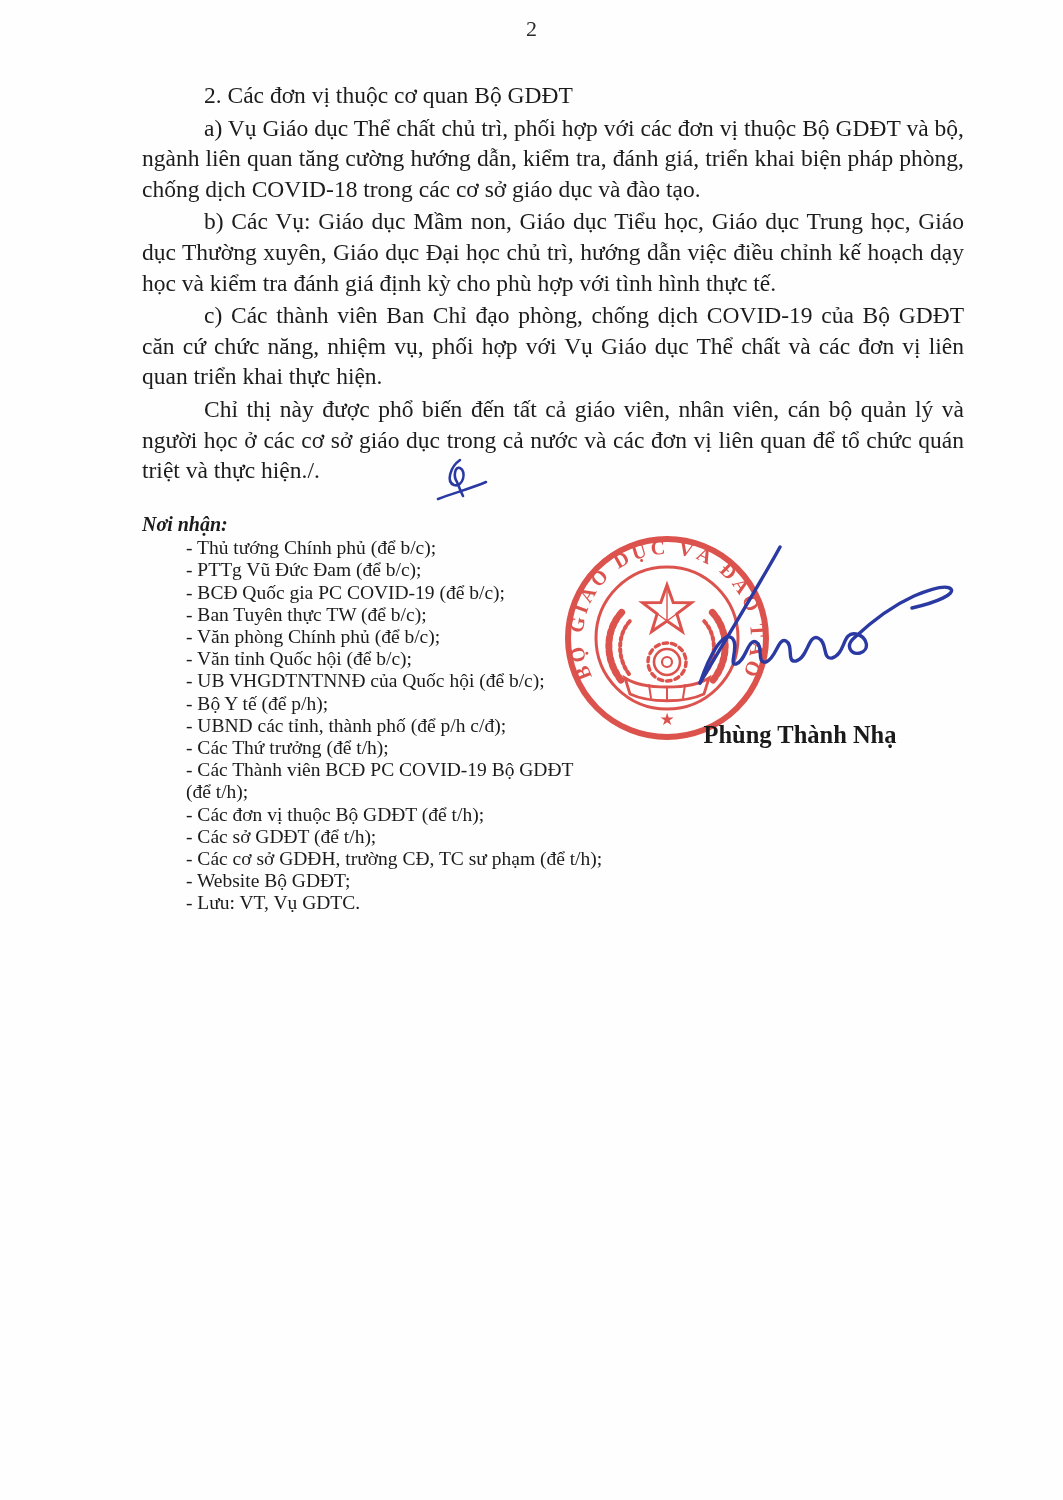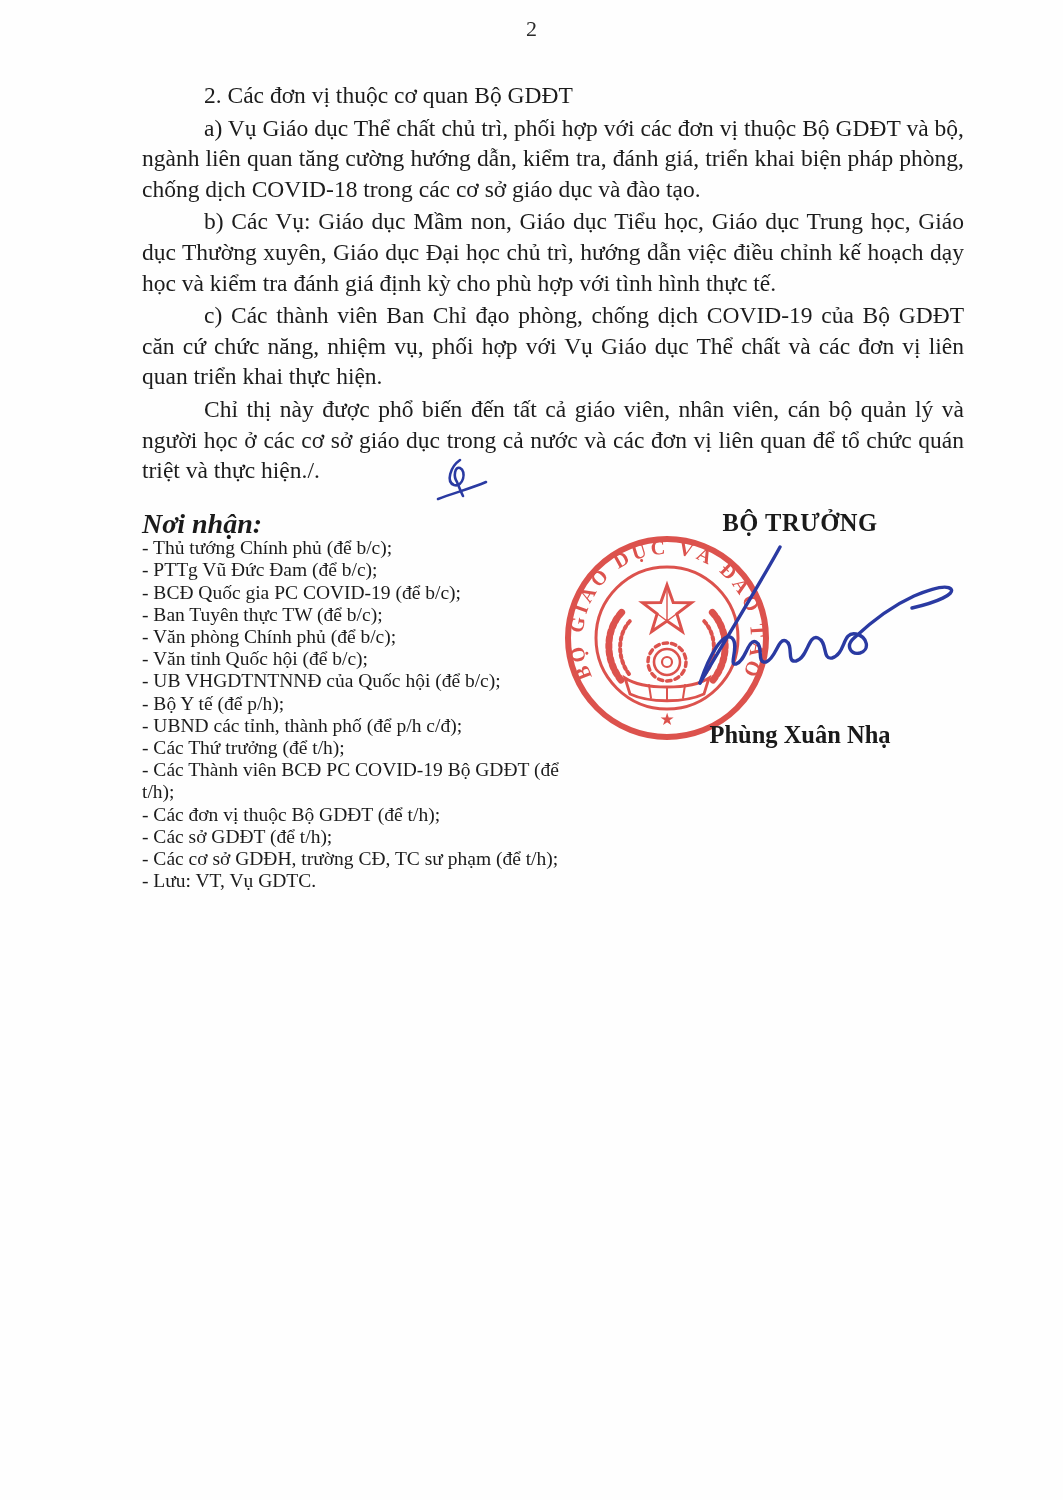--- a/index.html
+++ b/index.html
@@ -20,24 +20,24 @@
     font-size:23.5px;line-height:30.6px;
     text-align:justify;
   }
   .content p{margin:0 0 2px 0;text-indent:62px;}
   .content p.heading{text-align:left;}
   .recipients{
     position:absolute;left:142px;top:513px;width:452px;
     font-size:19.5px;line-height:22.2px;color:#1b1b1b;
   }
   .recipients-heading{
-    font-weight:bold;font-style:italic;font-size:28px;
+    font-weight:bold;font-style:italic;font-size:20px;
     margin-bottom:2px;
   }
-  .recipients .item{white-space:nowrap;}
+  .recipients .item{white-space:nowrap;margin-left:44px;}
   .recipients .item.wrap{white-space:normal;max-width:432px;}
   .minister-title{
     position:absolute;left:650px;top:509px;width:300px;
     text-align:center;font-size:24.5px;font-weight:bold;color:#1a1a1a;
     letter-spacing:0.5px;
   }
   .minister-name{
     position:absolute;left:650px;top:721px;width:300px;
     text-align:center;font-size:24.5px;font-weight:bold;color:#1a1a1a;
   }
@@ -69,24 +69,24 @@
     <div class="item">- Văn phòng Chính phủ (để b/c);</div>
     <div class="item">- Văn tỉnh Quốc hội (để b/c);</div>
     <div class="item">- UB VHGDTNTNNĐ của Quốc hội (để b/c);</div>
     <div class="item">- Bộ Y tế (để p/h);</div>
     <div class="item">- UBND các tỉnh, thành phố (để p/h c/đ);</div>
     <div class="item">- Các Thứ trưởng (để t/h);</div>
     <div class="item wrap">- Các Thành viên BCĐ PC COVID-19 Bộ GDĐT (để t/h);</div>
     <div class="item">- Các đơn vị thuộc Bộ GDĐT (để t/h);</div>
     <div class="item">- Các sở GDĐT (để t/h);</div>
     <div class="item">- Các cơ sở GDĐH, trường CĐ, TC sư phạm (để t/h);</div>
+    <div class="item">- Website Bộ GDĐT;</div>
     <div class="item">- Lưu: VT, Vụ GDTC.</div>
   </div>
 
-  <div class="minister-title">BỘ TRƯỞNG</div>
 
   <svg class="seal-svg" viewBox="0 0 212 212">
     <g stroke="#d9403a" fill="none" stroke-linecap="round">
 
       <circle cx="106" cy="106" r="99" stroke-width="6"></circle>
       <circle cx="106" cy="106" r="71" stroke-width="3"></circle>
 
       <path id="sealTextArc" d="M 46.6 165.4 A 84 84 0 1 1 165.4 165.4" stroke="none"></path>
       <text font-family="Liberation Serif, DejaVu Serif, serif" font-size="20" font-weight="bold" fill="#d9403a" stroke="none" letter-spacing="3.5">
         <textPath href="#sealTextArc" startOffset="50%" text-anchor="middle">BỘ GIÁO DỤC VÀ ĐÀO TẠO</textPath>
@@ -130,15 +130,15 @@
     </g>
   </svg>
 
   <svg class="initial-svg" viewBox="0 0 64 50">
     <g stroke="#2a3aa2" stroke-width="2.6" fill="none" stroke-linecap="round" stroke-linejoin="round">
       <path d="M 30 5 C 20 12, 16 27, 24 30 C 33 33, 37 16, 30 13 C 25 11, 23 21, 27 27 C 29 32, 31 37, 33 41"></path>
       <path d="M 8 44 C 24 38, 42 33, 56 27"></path>
     </g>
   </svg>
 
-  <div class="minister-name">Phùng Xuân Nhạ</div>
+  <div class="minister-name">Phùng Thành Nhạ</div>
 
 </div>
 
 </body></html>

